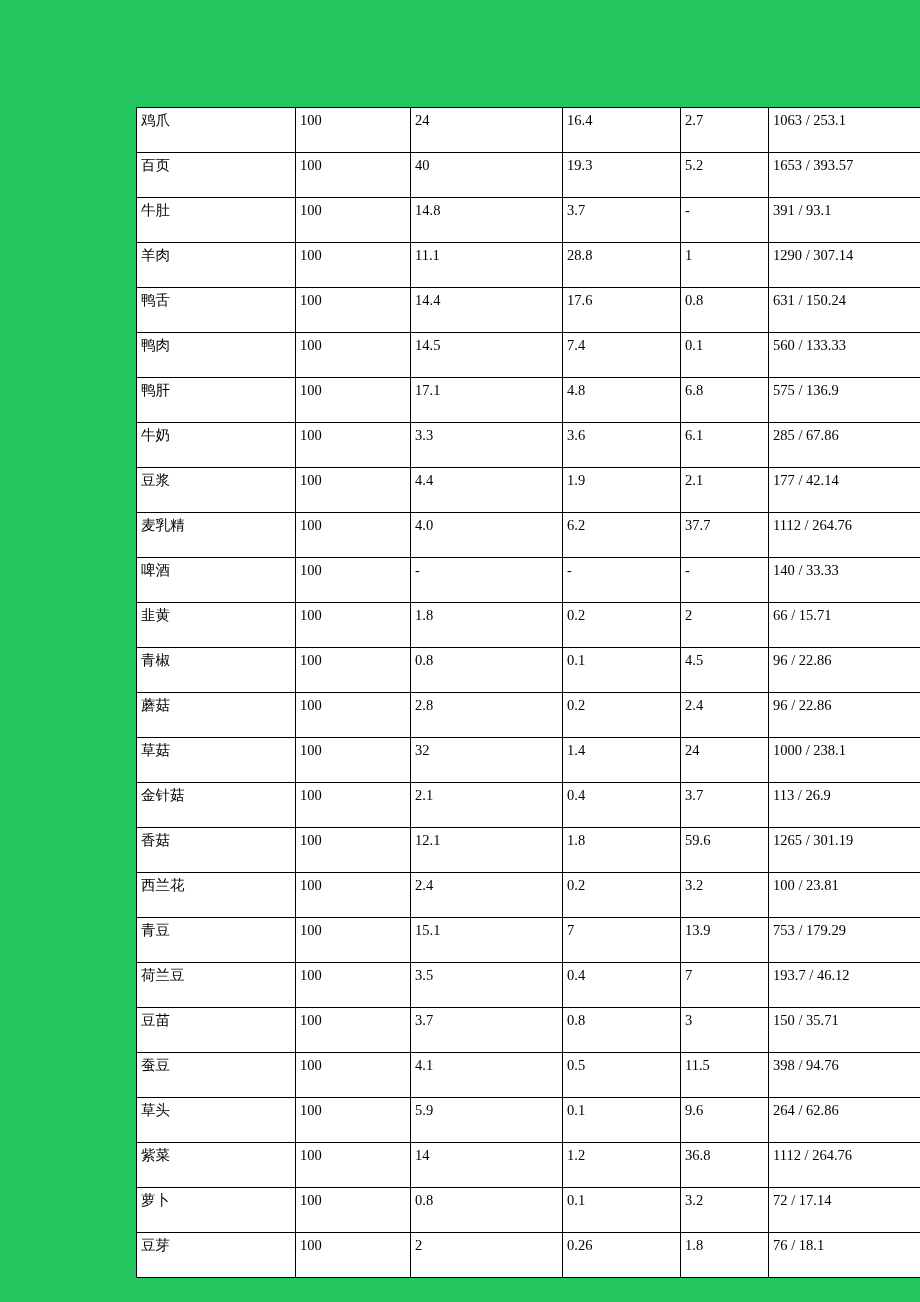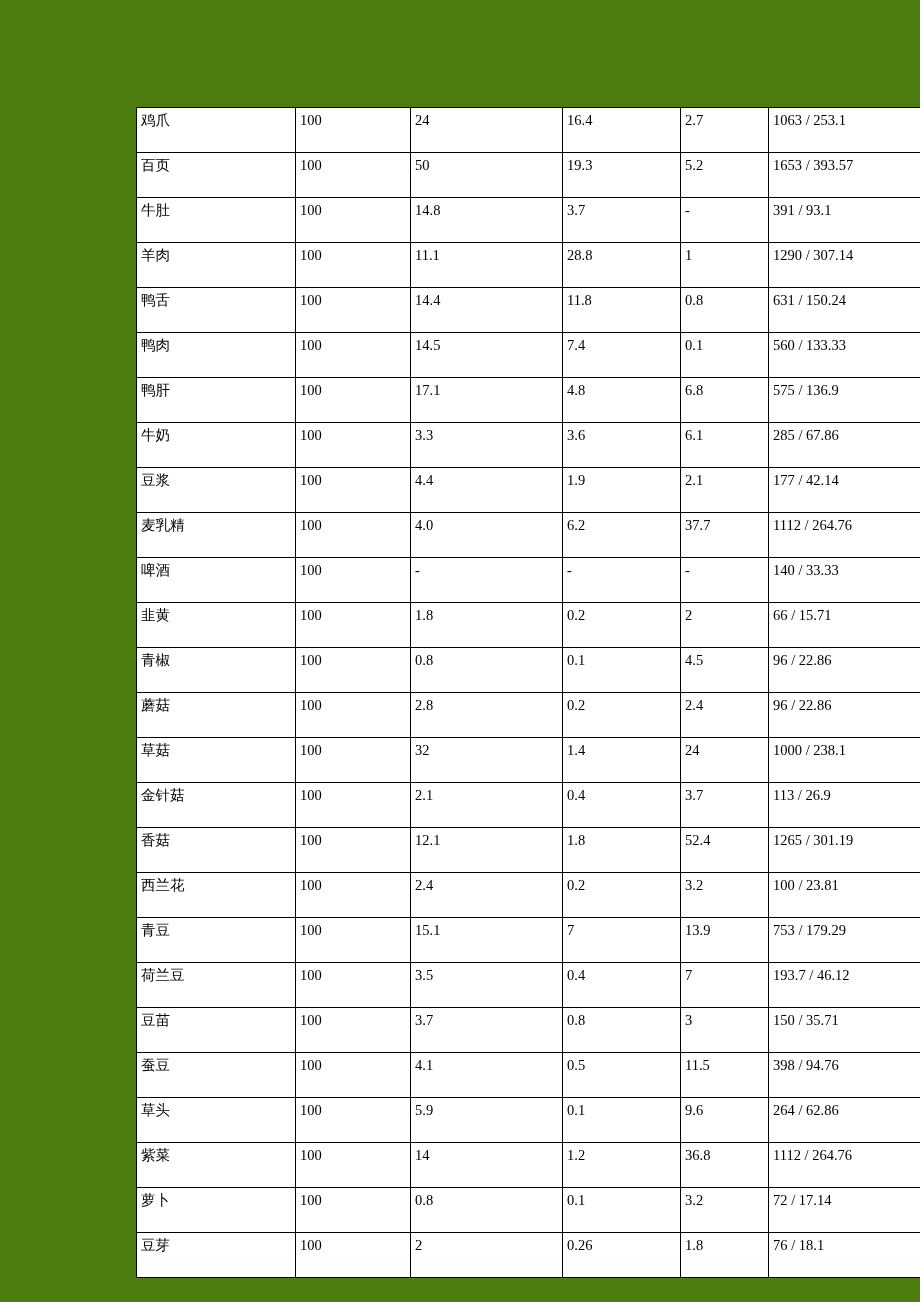--- a/index.html
+++ b/index.html
@@ -14,21 +14,21 @@
     font-family: "Liberation Serif", "DejaVu Serif", serif;
     overflow: hidden;
   }
 
   .page {
     position: absolute;
     left: 0;
     top: 0;
     width: 920px;
     height: 1302px;
-    background: #4d7c0f;
+    background: #22c55e;
   }
 
   .nutrition-table-wrap {
     position: absolute;
     left: 136px;
     top: 107px;
     width: 800px;  
   }
 
   table.nutrition-table {
@@ -82,21 +82,21 @@
             <td class="cell-name">鸡爪</td>
             <td>100</td>
             <td>24</td>
             <td>16.4</td>
             <td>2.7</td>
             <td>1063 / 253.1</td>
           </tr>
           <tr>
             <td class="cell-name">百页</td>
             <td>100</td>
-            <td>50</td>
+            <td>40</td>
             <td>19.3</td>
             <td>5.2</td>
             <td>1653 / 393.57</td>
           </tr>
           <tr>
             <td class="cell-name">牛肚</td>
             <td>100</td>
             <td>14.8</td>
             <td>3.7</td>
             <td>-</td>
@@ -107,21 +107,21 @@
             <td>100</td>
             <td>11.1</td>
             <td>28.8</td>
             <td>1</td>
             <td>1290 / 307.14</td>
           </tr>
           <tr>
             <td class="cell-name">鸭舌</td>
             <td>100</td>
             <td>14.4</td>
-            <td>11.8</td>
+            <td>17.6</td>
             <td>0.8</td>
             <td>631 / 150.24</td>
           </tr>
           <tr>
             <td class="cell-name">鸭肉</td>
             <td>100</td>
             <td>14.5</td>
             <td>7.4</td>
             <td>0.1</td>
             <td>560 / 133.33</td>
@@ -204,21 +204,21 @@
             <td>2.1</td>
             <td>0.4</td>
             <td>3.7</td>
             <td>113 / 26.9</td>
           </tr>
           <tr>
             <td class="cell-name">香菇</td>
             <td>100</td>
             <td>12.1</td>
             <td>1.8</td>
-            <td>52.4</td>
+            <td>59.6</td>
             <td>1265 / 301.19</td>
           </tr>
           <tr>
             <td class="cell-name">西兰花</td>
             <td>100</td>
             <td>2.4</td>
             <td>0.2</td>
             <td>3.2</td>
             <td>100 / 23.81</td>
           </tr>

